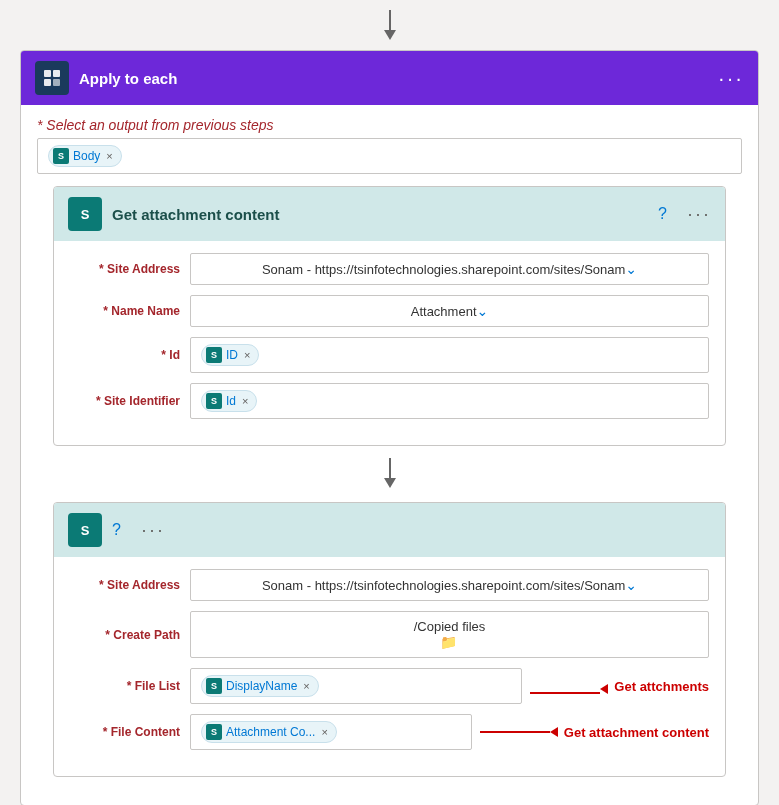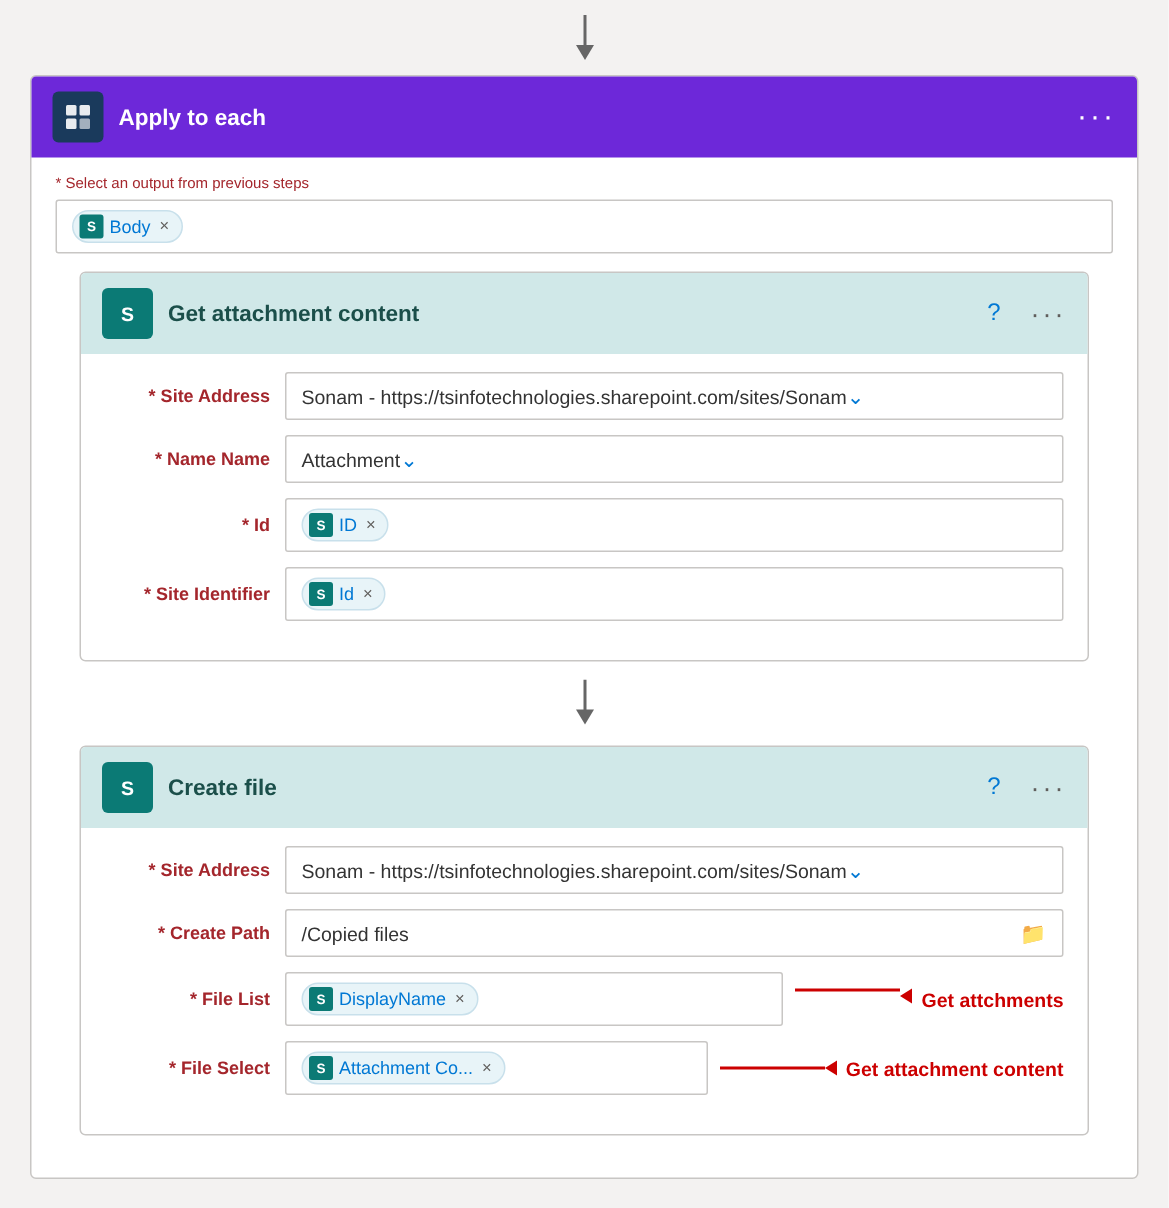--- a/index.html
+++ b/index.html
@@ -80,23 +80,24 @@
       font-size: 20px;
       letter-spacing: 2px;
       cursor: pointer;
     }
 
     .apply-body {
       padding: 12px 16px 16px 16px;
     }
 
     .field-label {
-      font-size: 10px;
+      font-size: 14px;
       color: #a4262c;
       margin-bottom: 5px;
+      font-style: italic;
     }
 
     .token-input {
       border: 1px solid #c8c6c4;
       border-radius: 2px;
       background: #fff;
       padding: 6px 10px;
       min-height: 34px;
       display: flex;
       align-items: center;
@@ -217,21 +218,21 @@
       flex: 1;
     }
 
     .dropdown-field {
       border: 1px solid #c8c6c4;
       border-radius: 2px;
       background: #fff;
       padding: 7px 10px;
       display: flex;
       align-items: center;
-      justify-content: flex-start;
+      justify-content: center;
       font-size: 13px;
       color: #333;
       cursor: pointer;
     }
 
     .dropdown-chevron {
       color: #0078d4;
       font-size: 14px;
     }
 
@@ -359,68 +360,67 @@
           <line x1="12" y1="0" x2="12" y2="24" stroke="#666" stroke-width="2"></line>
           <polygon points="6,20 12,30 18,20" fill="#666"></polygon>
         </svg>
       </div>
 
       <div class="action-card">
         <div class="action-header">
           <div class="action-icon">
             <span class="action-icon-inner">S</span>
           </div>
-          <span class="action-title">Create file</span>
           <span class="action-help">?</span>
           <span class="action-menu">···</span>
         </div>
         <div class="action-body">
 
           <div class="form-row">
             <div class="form-row-label">* Site Address</div>
             <div class="form-row-field">
               <div class="dropdown-field">
                 <span>Sonam - https://tsinfotechnologies.sharepoint.com/sites/Sonam</span>
                 <span class="dropdown-chevron">⌄</span>
               </div>
             </div>
           </div>
 
           <div class="form-row">
             <div class="form-row-label">* Create Path</div>
             <div class="form-row-field">
-              <div class="dropdown-field" style="justify-content: space-between;">
+              <div class="dropdown-field" style="justify-content: space-between; flex-direction: column;">
                 <span>/Copied files</span>
                 <span class="file-icon">📁</span>
               </div>
             </div>
           </div>
 
           <div class="form-row">
             <div class="form-row-label">* File List</div>
             <div class="form-row-field">
               <div style="display:flex; align-items:center; gap: 8px; width: 100%;">
                 <div class="token-input" style="flex:1;">
                   <div class="token">
                     <div class="token-icon token-teal">S</div>
                     <span>DisplayName</span>
                     <span class="token-x">×</span>
                   </div>
                 </div>
-                <div style="display:flex; align-items:flex-start; gap:0;">
+                <div style="display:flex; align-items:flex-end; gap:0;">
                   <div style="width:70px; height:2px; background:#c00; display:inline-block;"></div>
                   <div style="width:0;height:0;border-top:5px solid transparent;border-bottom:5px solid transparent;border-right:8px solid #c00;display:inline-block;"></div>
                   <span class="annotation-text" style="color:#c00; font-size:13px; font-weight:600; margin-left:6px;">Get attchments</span>
                 </div>
               </div>
             </div>
           </div>
 
           <div class="form-row">
-            <div class="form-row-label">* File Select</div>
+            <div class="form-row-label">* File Content</div>
             <div class="form-row-field">
               <div style="display:flex; align-items:center; gap: 8px; width: 100%;">
                 <div class="token-input" style="flex:1;">
                   <div class="token">
                     <div class="token-icon token-teal">S</div>
                     <span>Attachment Co...</span>
                     <span class="token-x">×</span>
                   </div>
                 </div>
                 <div style="display:flex; align-items:center; gap:0;">

